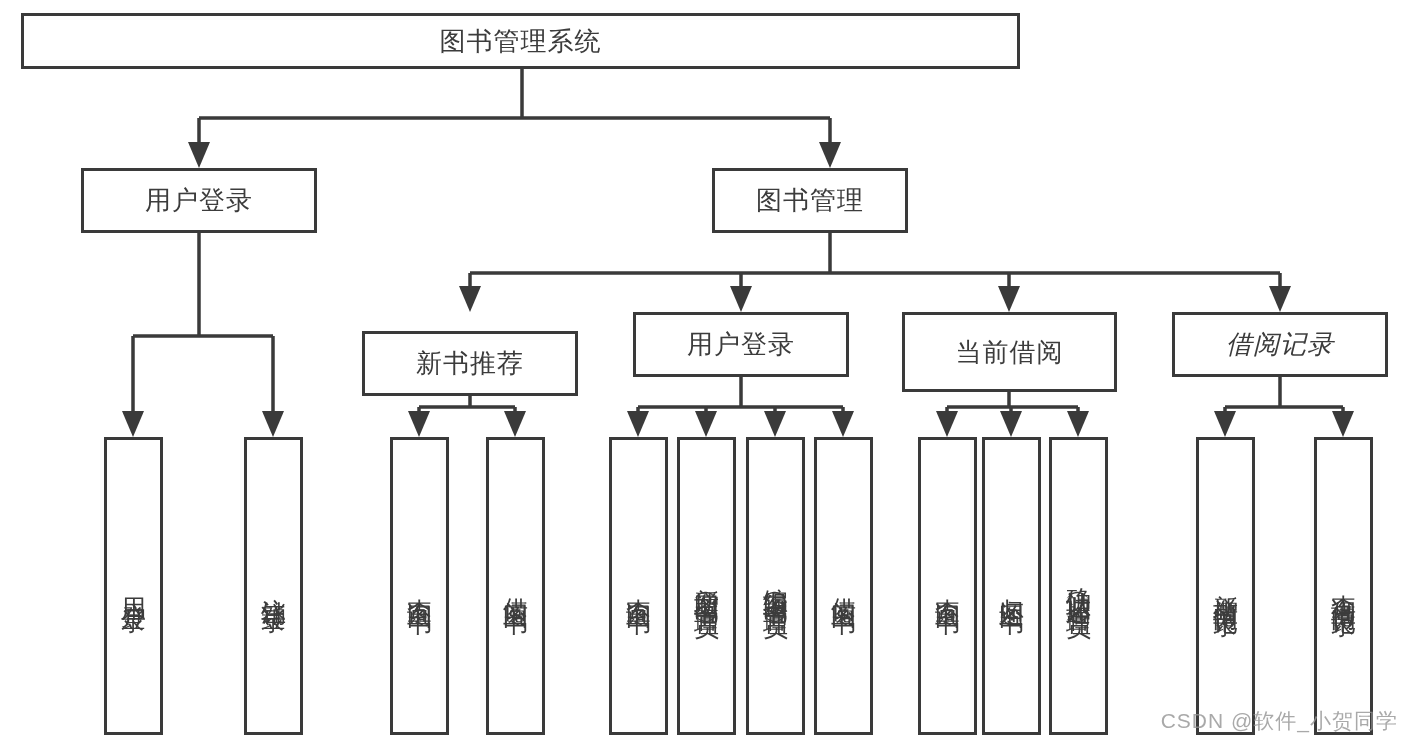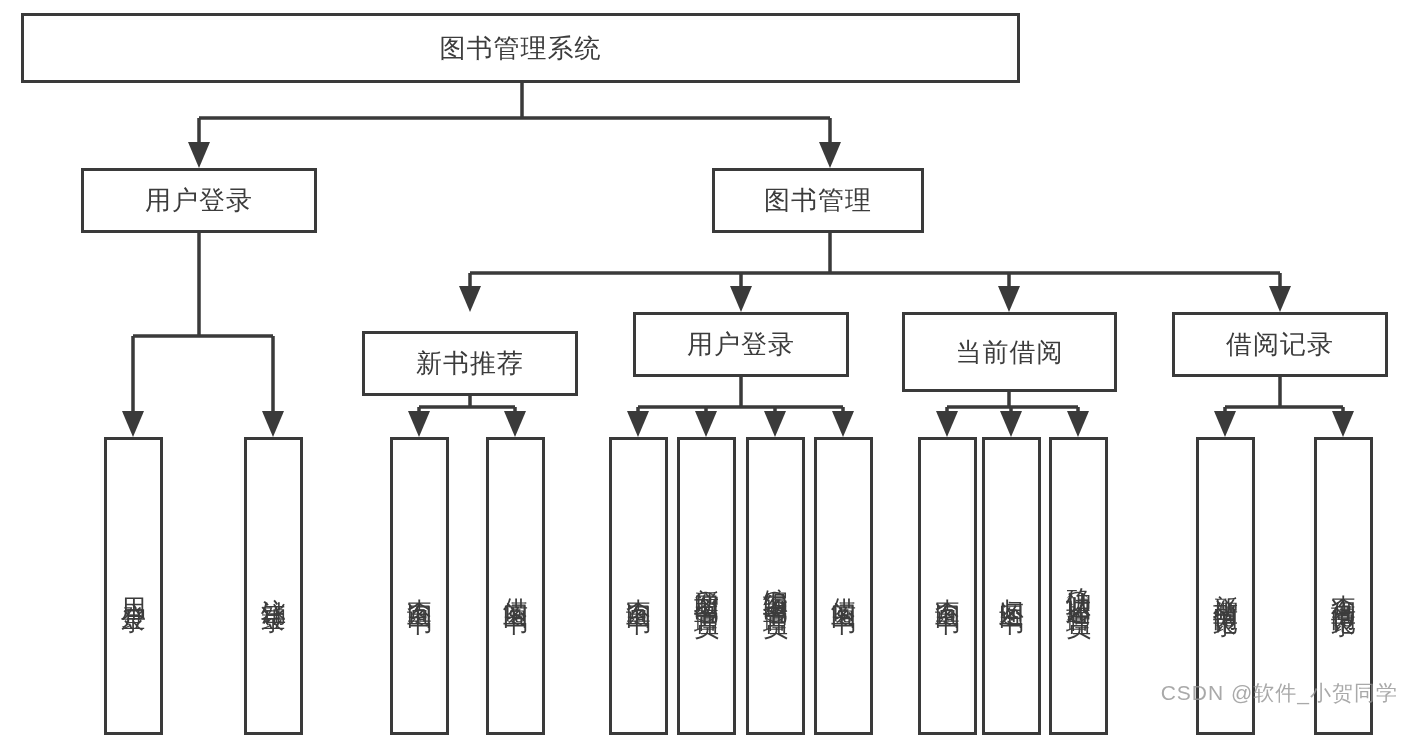--- a/index.html
+++ b/index.html
@@ -40,21 +40,21 @@
   .leaf .lbl {
     writing-mode: vertical-rl;
     white-space: normal;
     letter-spacing: 4px;
     font-size: 25px;
     line-height: 1;
   }
   .watermark {
     position: absolute;
     right: 7px;
-    top: 679px;
+    top: 707px;
     z-index: 3;
     font-size: 21px;
     color: rgba(148, 148, 148, 0.8);
     letter-spacing: 1px;
     white-space: nowrap;
   }
 </style>
 </head>
 <body>
 
@@ -103,41 +103,41 @@
       <polygon points="764,411 786,411 775,437"></polygon>
       <polygon points="832,411 854,411 843,437"></polygon>
       <polygon points="936,411 958,411 947,437"></polygon>
       <polygon points="1000,411 1022,411 1011,437"></polygon>
       <polygon points="1067,411 1089,411 1078,437"></polygon>
       <polygon points="1214,411 1236,411 1225,437"></polygon>
       <polygon points="1332,411 1354,411 1343,437"></polygon>
     </g>
   </svg>
 
-  <div class="node" style="left:21px; top:13px; width:999px; height:70px;">
+  <div class="node" style="left:21px; top:13px; width:999px; height:56px;">
     <span class="lbl">图书管理系统</span>
   </div>
 
   <div class="node" style="left:81px; top:168px; width:236px; height:65px;">
     <span class="lbl">用户登录</span>
   </div>
-  <div class="node" style="left:712px; top:168px; width:212px; height:65px;">
+  <div class="node" style="left:712px; top:168px; width:196px; height:65px;">
     <span class="lbl">图书管理</span>
   </div>
 
   <div class="node" style="left:362px; top:312px; width:216px; height:65px;margin-top:19px;">
     <span class="lbl">新书推荐</span>
   </div>
   <div class="node" style="left:633px; top:312px; width:216px; height:65px;">
     <span class="lbl">用户登录</span>
   </div>
   <div class="node" style="left:902px; top:312px; width:215px; height:80px;">
     <span class="lbl">当前借阅</span>
   </div>
-  <div class="node" style="left:1172px; top:312px; width:216px; height:65px;">
+  <div class="node" style="left:1172px; top:312px; width:216px; height:65px;font-style:italic;">
     <span class="lbl">借阅记录</span>
   </div>
 
   <div class="node leaf" style="left:104px; top:437px; width:59px; height:298px;">
     <span class="lbl">用户登录</span>
   </div>
   <div class="node leaf" style="left:244px; top:437px; width:59px; height:298px;">
     <span class="lbl">注销登录</span>
   </div>
 

